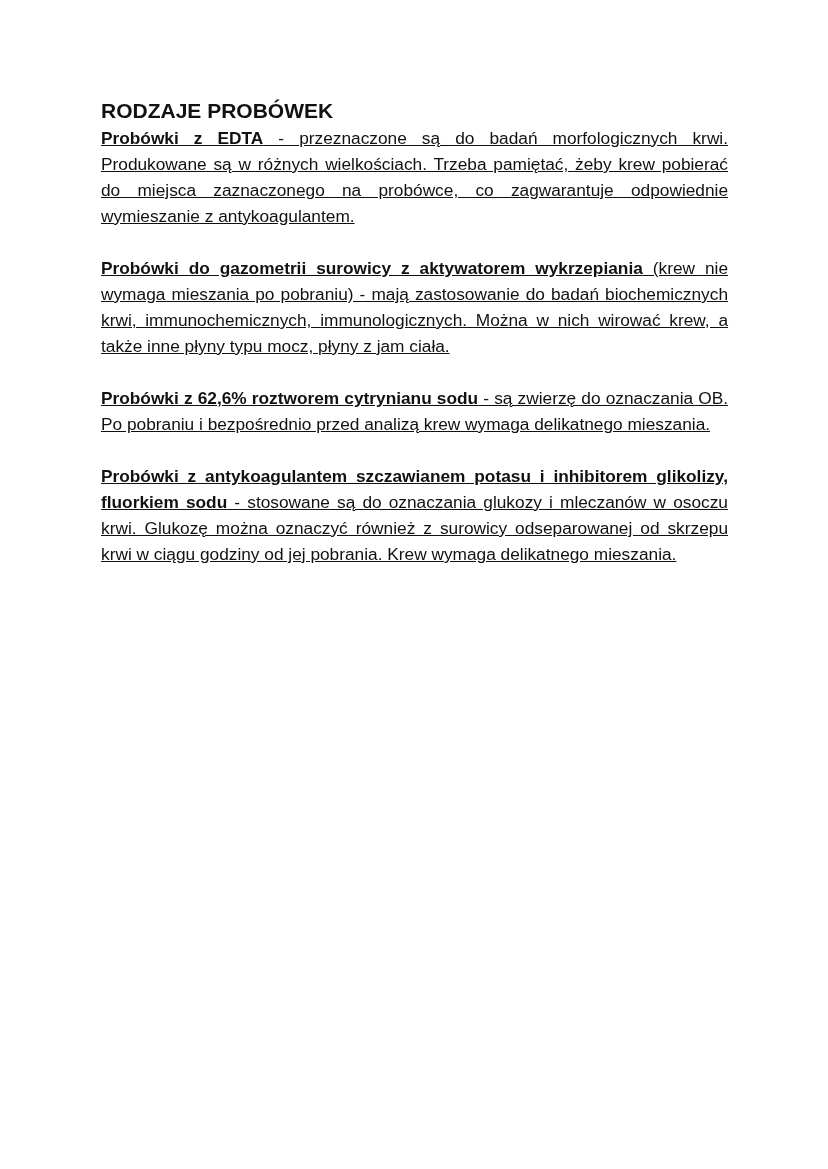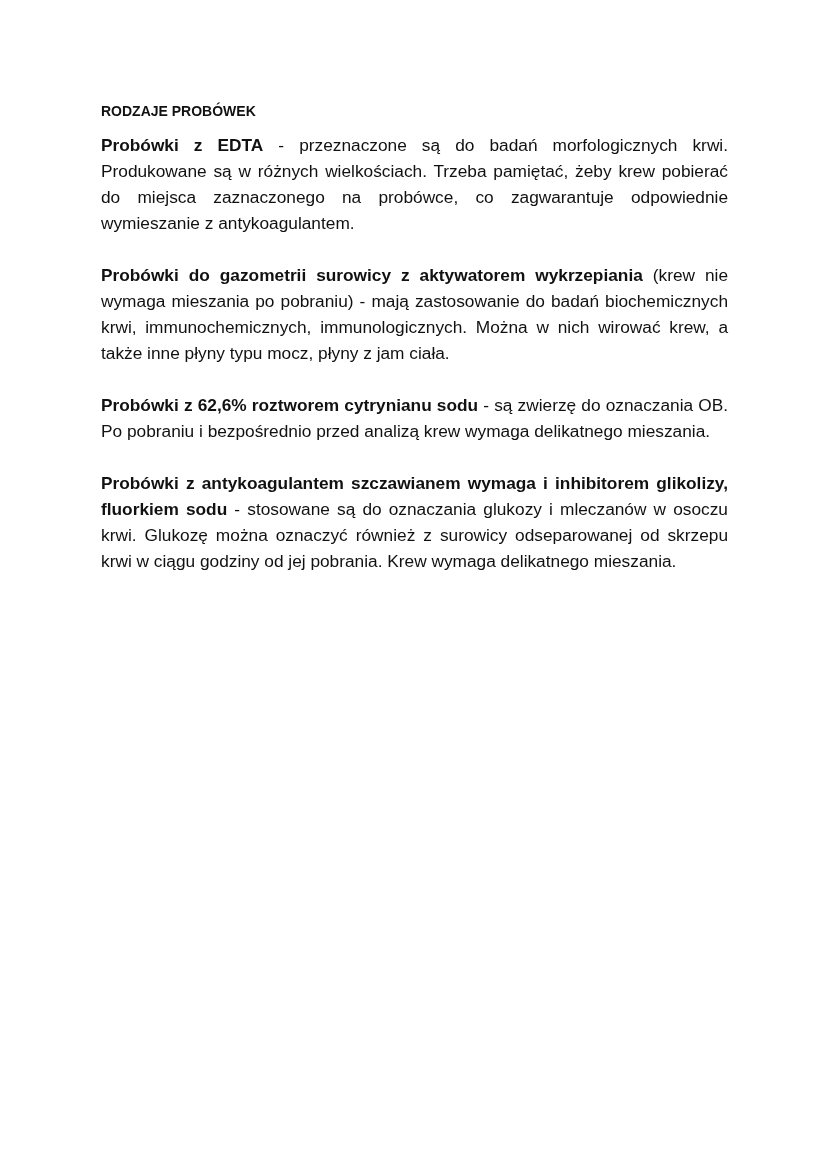--- a/index.html
+++ b/index.html
@@ -9,39 +9,40 @@
     left: 101px;
     top: 98px;
     width: 627px;
     font-family: "Liberation Sans", sans-serif;
     color: #111111;
     font-size: 17.3px;
     line-height: 26px;
   }
   .title {
     font-weight: bold;
-    font-size: 14px;
+    font-size: 21px;
     line-height: 26px;
     margin: 0 0 0 0;
   }
   .para {
     text-align: justify;
-    margin: 8px 0 26px 0;
+    margin: 1px 0 26px 0;
+    text-decoration: underline;
   }
   .para .lead { font-weight: bold; }
 </style>
 </head>
 <body>
 
 <div class="page">
   <div class="title">RODZAJE PROBÓWEK</div>
 
   <p class="para"><span class="lead">Probówki z EDTA</span><span> - przeznaczone są do badań morfologicznych krwi. Produkowane są w różnych wielkościach. Trzeba pamiętać, żeby krew pobierać do miejsca zaznaczonego na probówce, co zagwarantuje odpowiednie wymieszanie z antykoagulantem.</span></p>
 
 
 
   <p class="para"><span class="lead">Probówki do gazometrii surowicy z aktywatorem wykrzepiania</span><span> (krew nie wymaga mieszania po pobraniu) - mają zastosowanie do badań biochemicznych krwi, immunochemicznych, immunologicznych. Można w nich wirować krew, a także inne płyny typu mocz, płyny z jam ciała.</span></p>
 
   <p class="para"><span class="lead">Probówki z 62,6% roztworem cytrynianu sodu</span><span> - są zwierzę do oznaczania OB. Po pobraniu i bezpośrednio przed analizą krew wymaga delikatnego mieszania.</span></p>
 
 
-  <p class="para"><span class="lead">Probówki z antykoagulantem szczawianem wymaga i inhibitorem glikolizy, fluorkiem sodu</span><span> - stosowane są do oznaczania glukozy i mleczanów w osoczu krwi. Glukozę można oznaczyć również z surowicy odseparowanej od skrzepu krwi w ciągu godziny od jej pobrania. Krew wymaga delikatnego mieszania.</span></p>
+  <p class="para"><span class="lead">Probówki z antykoagulantem szczawianem potasu i inhibitorem glikolizy, fluorkiem sodu</span><span> - stosowane są do oznaczania glukozy i mleczanów w osoczu krwi. Glukozę można oznaczyć również z surowicy odseparowanej od skrzepu krwi w ciągu godziny od jej pobrania. Krew wymaga delikatnego mieszania.</span></p>
 </div>
 
 </body></html>

